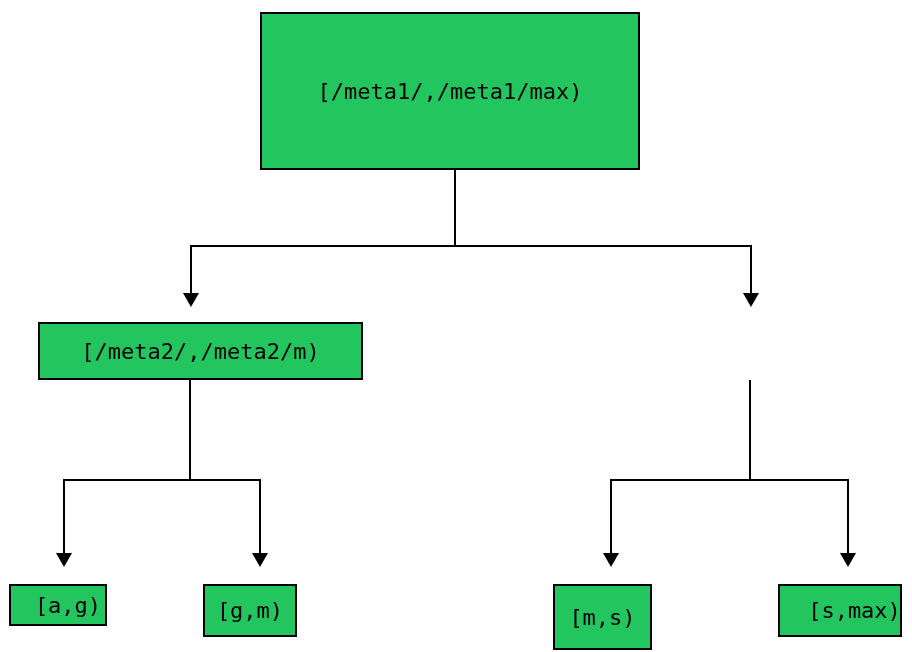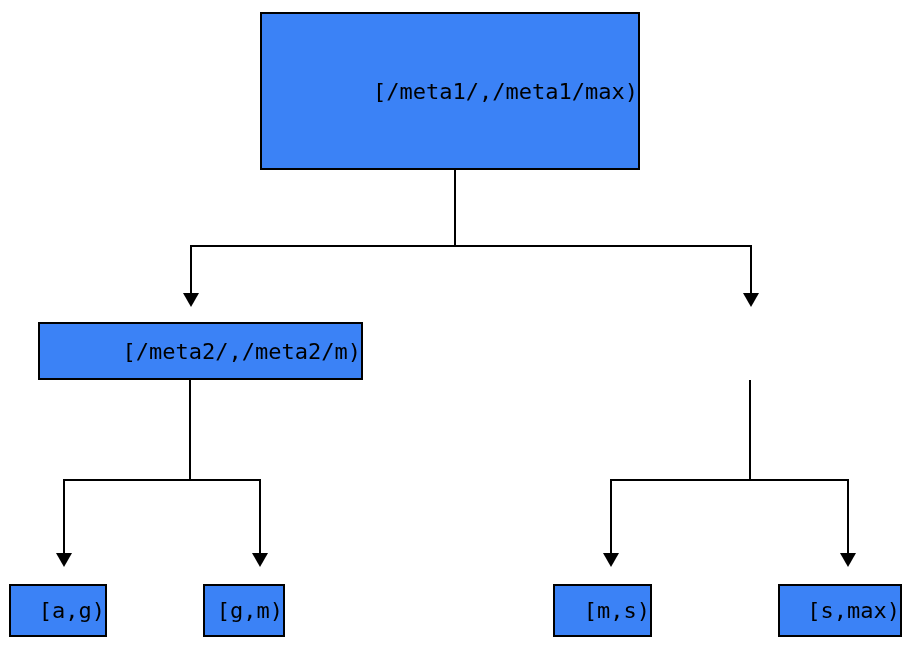--- a/index.html
+++ b/index.html
@@ -12,35 +12,35 @@
     width: 912px;
     height: 652px;
     background: #ffffff;
     font-family: "DejaVu Sans Mono", monospace;
     color: #000000;
     overflow: hidden;
   }
   .node {
     position: absolute;
     border: 2px solid #000000;
-    background: #3b82f6;
+    background: #22c55e;
     display: flex;
     align-items: center;
-    justify-content: flex-end;
+    justify-content: center;
     font-size: 22px;
     letter-spacing: 0;
     white-space: nowrap;
     box-sizing: border-box;
   }
   .node-root  { left: 260px; top: 12px;  width: 380px; height: 158px; }
   .node-left  { left: 22px;  top: 322px; width: 325px; height: 58px; margin-left: 16px; }
   .node-right { left: 583px; top: 322px; width: 322px; height: 58px; }
-  .node-ag    { left: 9px;   top: 584px; width: 98px;  height: 53px; padding-left: 20px; }
-  .node-gm    { left: 203px; top: 584px; width: 82px;  height: 53px; }
-  .node-ms    { left: 553px; top: 584px; width: 99px;  height: 53px; }
+  .node-ag    { left: 9px;   top: 584px; width: 98px;  height: 42px; padding-left: 20px; }
+  .node-gm    { left: 203px; top: 584px; width: 94px;  height: 53px; }
+  .node-ms    { left: 553px; top: 584px; width: 99px;  height: 66px; }
   .node-smax  { left: 778px; top: 584px; width: 124px; height: 53px; padding-left: 29px; }
 
   .line {
     position: absolute;
     background: #000000;
   }
   .v { width: 2px; }
   .h { height: 2px; }
 
   

